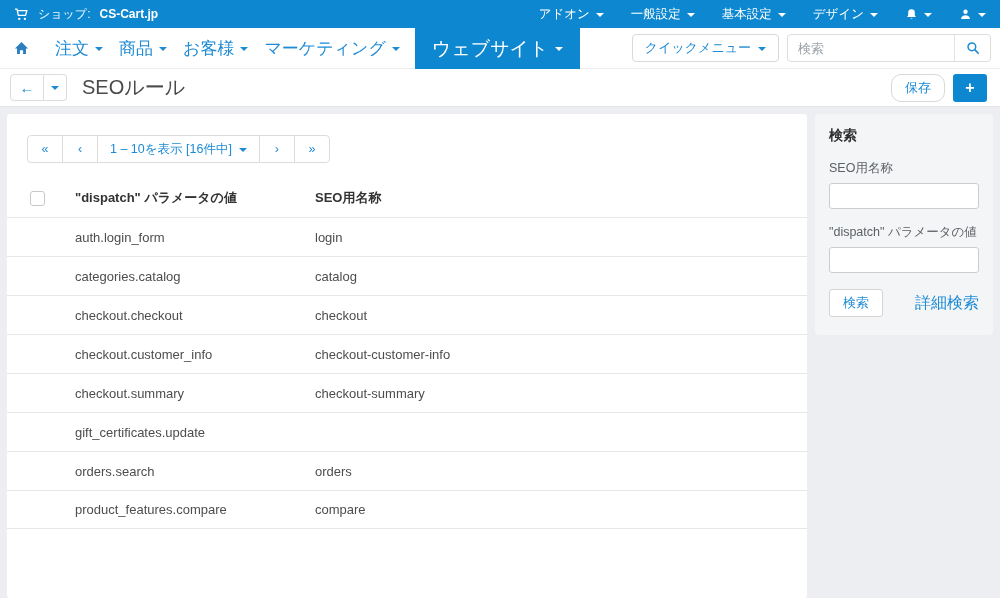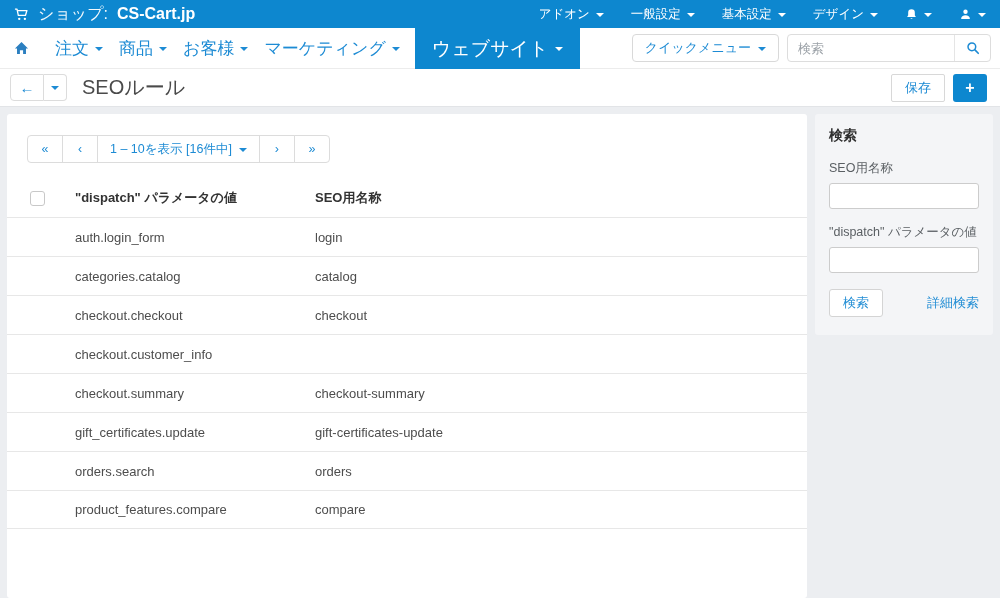--- a/index.html
+++ b/index.html
@@ -5,21 +5,21 @@
   :root{ --accent:#0d87cf; --link:#1d8bd4; }
   *{box-sizing:border-box;}
   html,body{margin:0;padding:0;}
   body{
     width:1000px;height:598px;overflow:hidden;background:#eceef1;
     font-family:"Liberation Sans","DejaVu Sans",sans-serif;
     -webkit-font-smoothing:antialiased;
   }
   
   .topbar{height:28px;background:var(--accent);display:flex;align-items:center;padding:0 14px;color:#fff;}
-  .topbar-left{display:flex;align-items:center;gap:9px;font-size:16px;}
+  .topbar-left{display:flex;align-items:center;gap:9px;font-size:12px;}
   .shop-label{opacity:.95;}
   .shop-name{font-weight:bold;}
   .topbar-right{margin-left:auto;display:flex;align-items:center;gap:27px;font-size:12.5px;}
   .tb-item{display:flex;align-items:center;gap:6px;cursor:pointer;white-space:nowrap;}
   .caret{width:0;height:0;border-left:4px solid transparent;border-right:4px solid transparent;border-top:4px solid currentColor;display:inline-block;margin-top:1px;}
   .icon-svg{display:block;}
   
   .navbar{height:41px;background:#fff;display:flex;align-items:center;padding-left:14px;border-bottom:1px solid #ececec;}
   .nav-home{display:flex;align-items:center;margin-right:26px;cursor:pointer;}
   .nav-items{display:flex;align-items:center;gap:16px;font-size:17px;color:var(--link);}
@@ -32,21 +32,21 @@
   .search-group input::placeholder{color:#9aa0a6;}
   .search-btn{width:36px;border:0;border-left:1px solid #e5e5e5;background:transparent;display:flex;align-items:center;justify-content:center;cursor:pointer;padding:0;}
   
   .titlebar{height:38px;background:#fff;display:flex;align-items:center;padding:0 10px;border-bottom:1px solid #e2e4e7;}
   .back-group{display:flex;}
   .bg-btn{height:27px;background:#fff;border:1px solid #dcdcdc;display:flex;align-items:center;justify-content:center;color:var(--link);cursor:pointer;padding:0;font-family:inherit;}
   .bg-main{width:34px;border-radius:4px 0 0 4px;font-size:15px;font-weight:bold;}
   .bg-caret{width:23px;border-left:0;border-radius:0 4px 4px 0;}
   .page-title{font-size:20px;color:#4a4a4a;margin-left:15px;font-weight:normal;}
   .title-actions{margin-left:auto;display:flex;gap:8px;padding-right:3px;}
-  .save-btn{height:28px;padding:0 13px;font-size:13px;color:var(--link);background:#fff;border:1px solid #d8d8d8;border-radius:2px;cursor:pointer;font-family:Liberation Mono, monospace;}
+  .save-btn{height:28px;padding:0 13px;font-size:13px;color:var(--link);background:#fff;border:1px solid #d8d8d8;border-radius:10px;cursor:pointer;font-family:Liberation Mono, monospace;}
   .add-btn{height:28px;width:34px;background:var(--accent);color:#fff;border:0;border-radius:3px;font-size:16px;font-weight:bold;cursor:pointer;line-height:1;font-family:inherit;}
   
   .content{display:flex;gap:8px;padding:7px 7px 0;align-items:flex-start;}
   .main-card{flex:1;background:#fff;border-radius:3px;padding-top:21px;height:484px;overflow:hidden;}
   .pagination{display:flex;margin-left:20px;}
   .pg-btn{height:28px;min-width:36px;padding:0 11px;background:#fff;border:1px solid #dcdcdc;color:var(--link);font-size:12.5px;display:flex;align-items:center;justify-content:center;margin-left:-1px;cursor:pointer;font-family:inherit;}
   .pg-first{border-radius:4px 0 0 4px;margin-left:0;}
   .pg-last{border-radius:0 4px 4px 0;}
   .pg-label{gap:7px;padding:12px 12px;white-space:nowrap;}
   .table{margin-top:16px;width:100%;}
@@ -58,21 +58,21 @@
   .c-dispatch{width:240px;}
   .c-seo{flex:1;}
   .cb{width:15px;height:15px;border:1px solid #c8c8c8;border-radius:3px;background:#fff;display:inline-block;cursor:pointer;}
   
   .sidebar{width:178px;background:#f4f5f7;border-radius:3px;padding:13px 14px 18px;}
   .sb-title{font-size:14px;font-weight:bold;color:#2f2f2f;}
   .sb-label{margin-top:15px;font-size:12.5px;color:#5a5f63;}
   .sb-input{margin-top:6px;width:100%;height:26px;border:1px solid #ccc;border-radius:3px;padding:0 8px;font-size:13px;background:#fff;outline:none;font-family:inherit;}
   .sb-actions{margin-top:16px;display:flex;align-items:center;}
   .sb-search-btn{height:28px;padding:0 13px;font-size:13px;color:var(--link);background:#fff;border:1px solid #d4d4d4;border-radius:3px;cursor:pointer;font-family:inherit;}
-  .sb-adv{margin-left:auto;color:var(--link);font-size:13px;text-decoration:none;cursor:pointer;}
+  .sb-adv{margin-left:auto;color:var(--link);font-size:16px;text-decoration:none;cursor:pointer;}
 </style>
 </head>
 <body>
 
 <div class="topbar">
   <div class="topbar-left">
     <span class="icon-wrap">
       <svg class="icon-svg" width="15" height="15" viewBox="0 0 16 16">
         <path d="M1 2.2h2.2l1.4 6.8h7.6l1.6-5.2H4.2" fill="none" stroke="#ffffff" stroke-width="1.4" stroke-linejoin="round"></path>
         <circle cx="5.6" cy="12.6" r="1.25" fill="#ffffff"></circle>
@@ -218,30 +218,30 @@
             <div class="cell c-seo">catalog</div>
           </div>
           <div class="trow">
             <div class="cell c-check"></div>
             <div class="cell c-dispatch">checkout.checkout</div>
             <div class="cell c-seo">checkout</div>
           </div>
           <div class="trow">
             <div class="cell c-check"></div>
             <div class="cell c-dispatch">checkout.customer_info</div>
+            <div class="cell c-seo">checkout-customer-info</div>
           </div>
           <div class="trow">
             <div class="cell c-check"></div>
             <div class="cell c-dispatch">checkout.summary</div>
             <div class="cell c-seo">checkout-summary</div>
           </div>
           <div class="trow">
             <div class="cell c-check"></div>
             <div class="cell c-dispatch">gift_certificates.update</div>
-            <div class="cell c-seo">gift-certificates-update</div>
           </div>
           <div class="trow">
             <div class="cell c-check"></div>
             <div class="cell c-dispatch">orders.search</div>
             <div class="cell c-seo">orders</div>
           </div>
           <div class="trow">
             <div class="cell c-check"></div>
             <div class="cell c-dispatch">product_features.compare</div>
             <div class="cell c-seo">compare</div>

